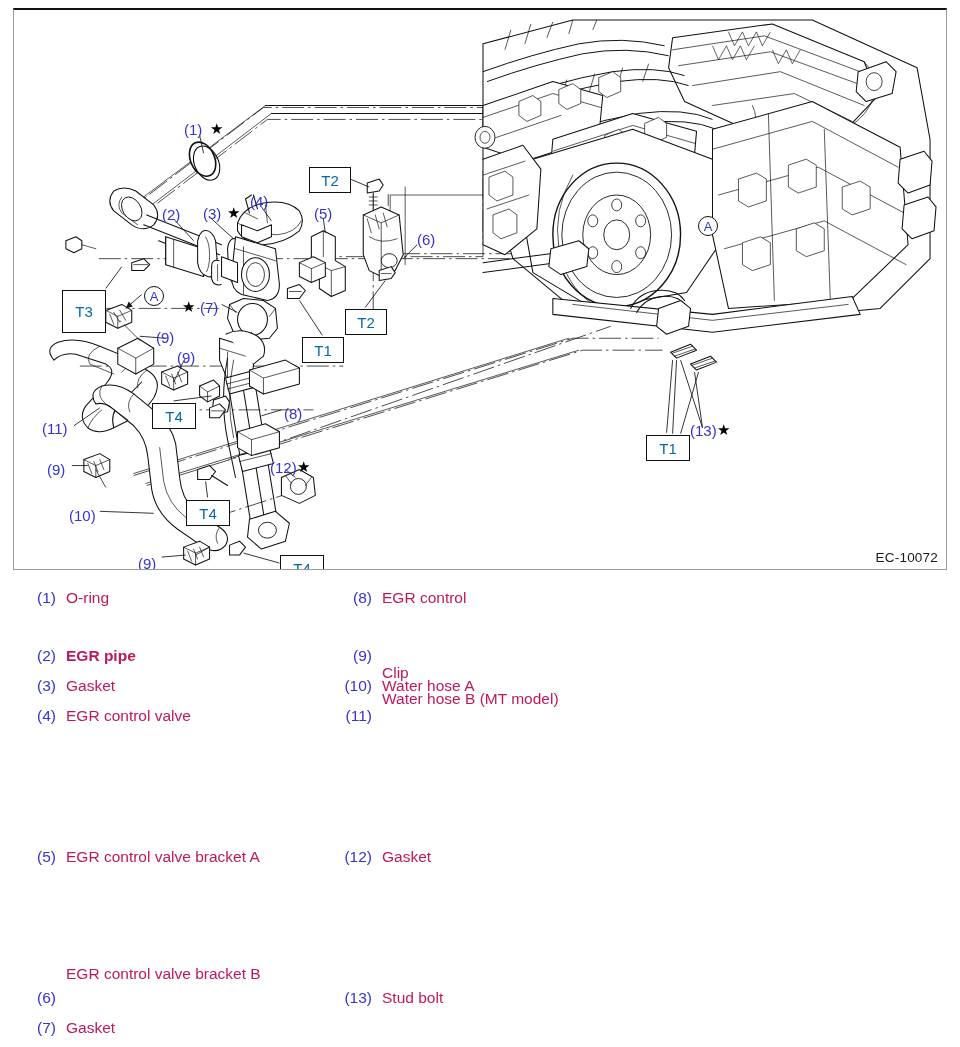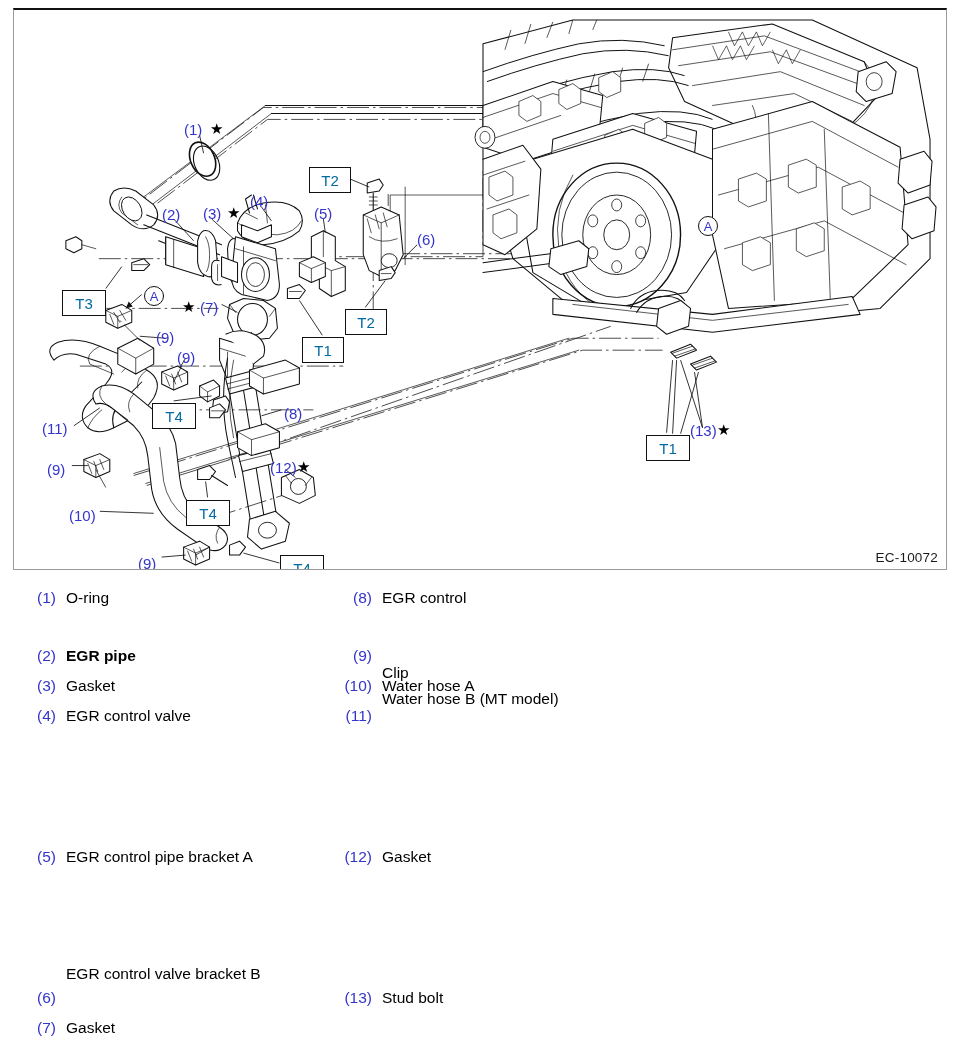--- a/index.html
+++ b/index.html
@@ -61,21 +61,21 @@
     background:#ffffff;
     color:#3434cc;
     font-size:13px;
     display:flex;align-items:center;justify-content:center;
     box-sizing:border-box;
   }
 
   
   .legend{position:absolute;left:0;top:580px;width:960px;}
   .lg-num{position:absolute;text-align:right;color:#3434cc;font-size:15.5px;}
-  .lg-label{position:absolute;color:#000000;font-size:15.5px;white-space:nowrap;}
+  .lg-label{position:absolute;color:#be185d;font-size:15.5px;white-space:nowrap;}
 </style>
 </head>
 <body>
 
 <div class="page">
 
   <div class="figure-frame">
 
     <svg class="figure-canvas" viewBox="0 0 934 562" preserveAspectRatio="none">
       <defs>
@@ -461,21 +461,21 @@
         <path class="cl" d="M168 358 L160 374"></path>
         <path class="cl" d="M82 462 L92 480"></path>
         <path class="cl" d="M182 548 L196 540"></path>
 
         <path class="led" d="M128 286 L112 300"></path>
         <path d="M112 300 l7 -2 l-4 -5 z" class="blk"></path>
       </g>
     </svg>
 
     <div class="tbox" style="left:295px;top:157px;width:42px;height:26px;">T2</div>
-    <div class="tbox" style="left:48px;top:280px;width:44px;height:26px;">T3</div>
+    <div class="tbox" style="left:48px;top:280px;width:44px;height:43px;">T3</div>
     <div class="tbox" style="left:331px;top:299px;width:42px;height:26px;">T2</div>
     <div class="tbox" style="left:288px;top:327px;width:42px;height:26px;">T1</div>
     <div class="tbox" style="left:138px;top:393px;width:44px;height:26px;">T4</div>
     <div class="tbox" style="left:172px;top:490px;width:44px;height:26px;">T4</div>
     <div class="tbox" style="left:266px;top:545px;width:44px;height:26px;">T4</div>
     <div class="tbox" style="left:632px;top:425px;width:44px;height:26px;">T1</div>
 
     <div class="circ-a" style="left:130px;top:276px;">A</div>
     <div class="circ-a" style="left:684px;top:206px;">A</div>
 
@@ -512,21 +512,21 @@
     <div class="lg-num" style="left:6px;top:67px;width:50px;">(2)</div>
     <div class="lg-label" style="left:66px;top:67px;font-weight:bold;">EGR pipe</div>
 
     <div class="lg-num" style="left:6px;top:97px;width:50px;">(3)</div>
     <div class="lg-label" style="left:66px;top:97px;">Gasket</div>
 
     <div class="lg-num" style="left:6px;top:127px;width:50px;">(4)</div>
     <div class="lg-label" style="left:66px;top:127px;">EGR control valve</div>
 
     <div class="lg-num" style="left:6px;top:268px;width:50px;">(5)</div>
-    <div class="lg-label" style="left:66px;top:268px;">EGR control pipe bracket A</div>
+    <div class="lg-label" style="left:66px;top:268px;">EGR control valve bracket A</div>
 
     <div class="lg-num" style="left:6px;top:409px;width:50px;">(6)</div>
     <div class="lg-label" style="left:66px;top:385px;">EGR control valve bracket B</div>
 
     <div class="lg-num" style="left:6px;top:439px;width:50px;">(7)</div>
     <div class="lg-label" style="left:66px;top:439px;">Gasket</div>
 
     <div class="lg-num" style="left:322px;top:9px;width:50px;">(8)</div>
     <div class="lg-label" style="left:382px;top:9px;">EGR control</div>
 

